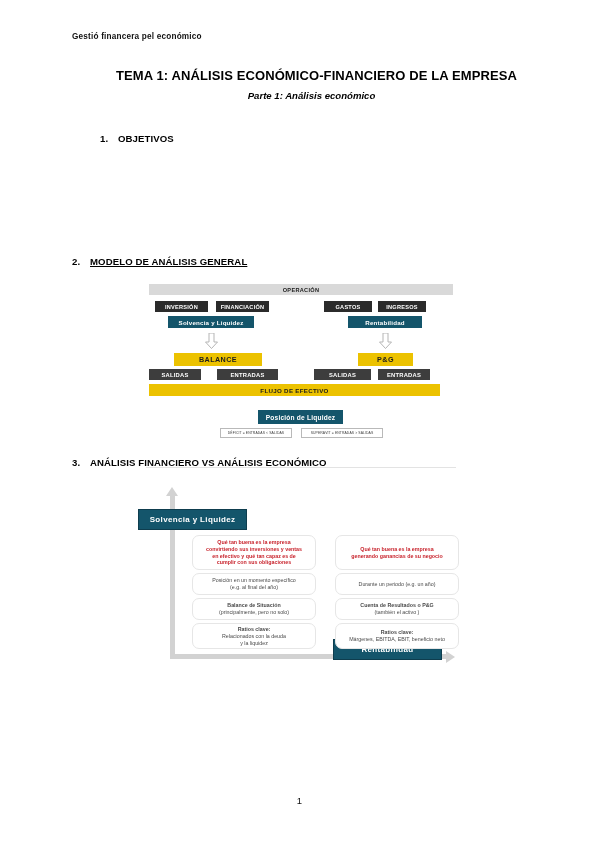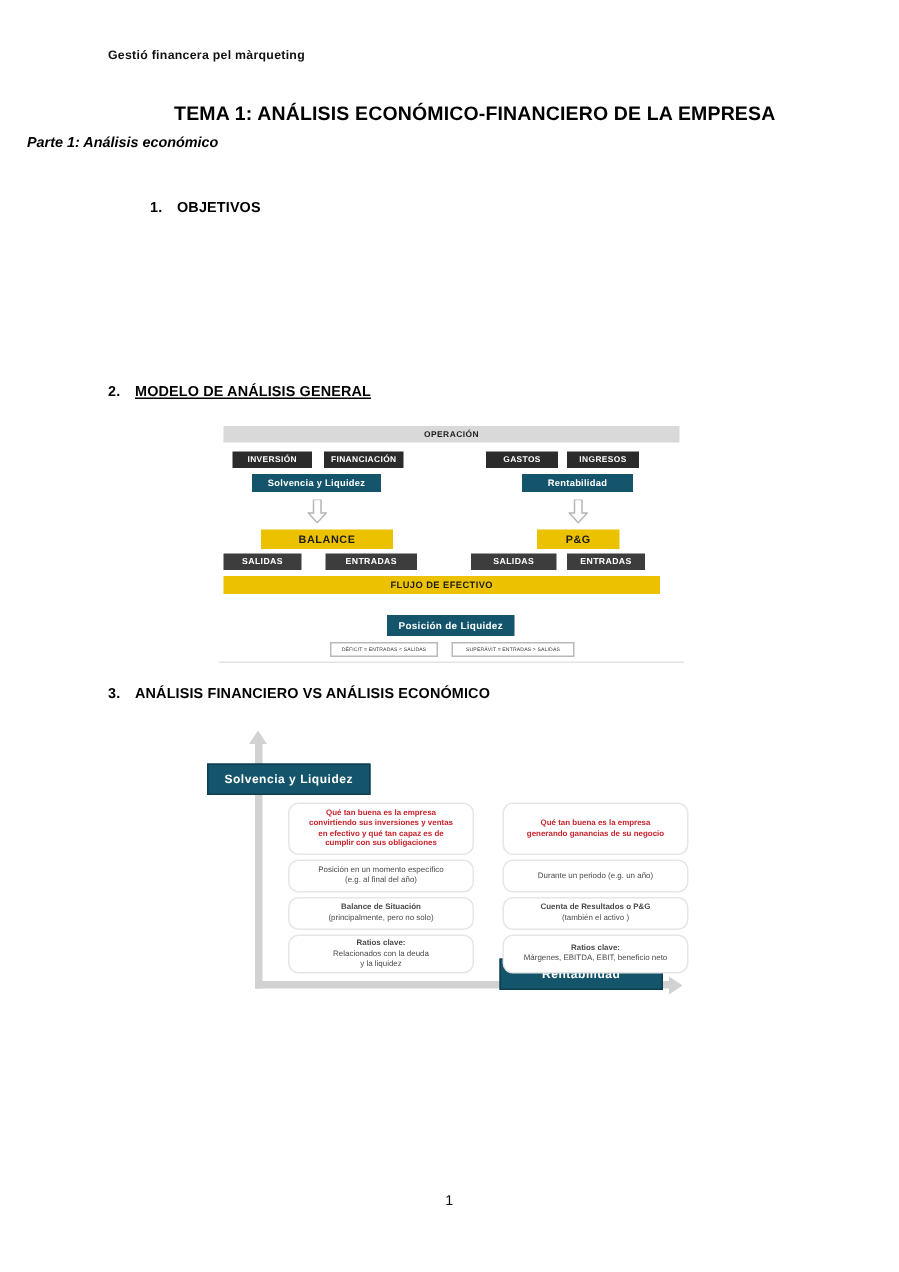--- a/index.html
+++ b/index.html
@@ -18,37 +18,37 @@
     font-size:8.2px;font-weight:bold;letter-spacing:.2px;color:#111;
   }
 
   .title{
     position:absolute;left:0;right:0;top:68px;
     text-align:center;font-size:13px;font-weight:bold;letter-spacing:.1px;
     padding-left:34px;
   }
   .subtitle{
     position:absolute;left:0;right:0;top:90px;
-    text-align:left;font-size:9.6px;font-weight:bold;font-style:italic;
-    padding-left:18px;
+    text-align:center;font-size:9.6px;font-weight:bold;font-style:italic;
+    padding-left:24px;
   }
 
   .sec{position:absolute;font-size:9.6px;font-weight:bold;letter-spacing:.1px;}
   .sec .num{display:inline-block;width:18px;}
   .sec1{left:72px;top:133px;margin-left:28px;}
   .sec2{left:72px;top:256px;text-decoration:underline;}
   .sec3{left:72px;top:457px;}
 
   .bullets{position:absolute;left:86px;top:154px;font-size:9.4px;}
   .bullets li{list-style:none;margin:0 0 13.5px 0;position:relative;padding-left:14px;white-space:nowrap;letter-spacing:.15px;}
   .bullets li:before{content:"–";position:absolute;left:0;top:0;}
   .bullets{margin:0;padding:0;}
 
   
-  .diagram1{position:absolute;left:146px;top:284px;width:310px;height:158px;}
+  .diagram1{position:absolute;left:146px;top:284px;width:310px;height:184px;}
   .d1-bg{position:absolute;inset:0;background:#ffffff;}
   .d1-bottomline{position:absolute;left:0;right:0;bottom:0;height:1px;background:#e3e3e3;}
 
   .op-bar{
     position:absolute;left:3px;top:0;width:304px;height:11px;
     background:#d9d9d9;color:#1c1c1c;
     font-size:5.6px;font-weight:bold;letter-spacing:.3px;
     display:flex;align-items:center;justify-content:center;
   }
 
@@ -150,21 +150,21 @@
   .pagenum{
     position:absolute;left:0;right:0;top:795px;text-align:center;
     font-size:9.5px;color:#111;
   }
 </style>
 </head>
 <body>
 
 <div class="page">
 
-  <div class="doc-header">Gestió financera pel màrqueting</div>
+  <div class="doc-header">Gestió financera pel económico</div>
 
   <div class="title">TEMA 1: ANÁLISIS ECONÓMICO-FINANCIERO DE LA EMPRESA</div>
   <div class="subtitle">Parte 1: Análisis económico</div>
 
   <div class="sec sec1">
     <span class="num">1.</span><span>OBJETIVOS</span>
   </div>
 
 
   <div class="sec sec2">

